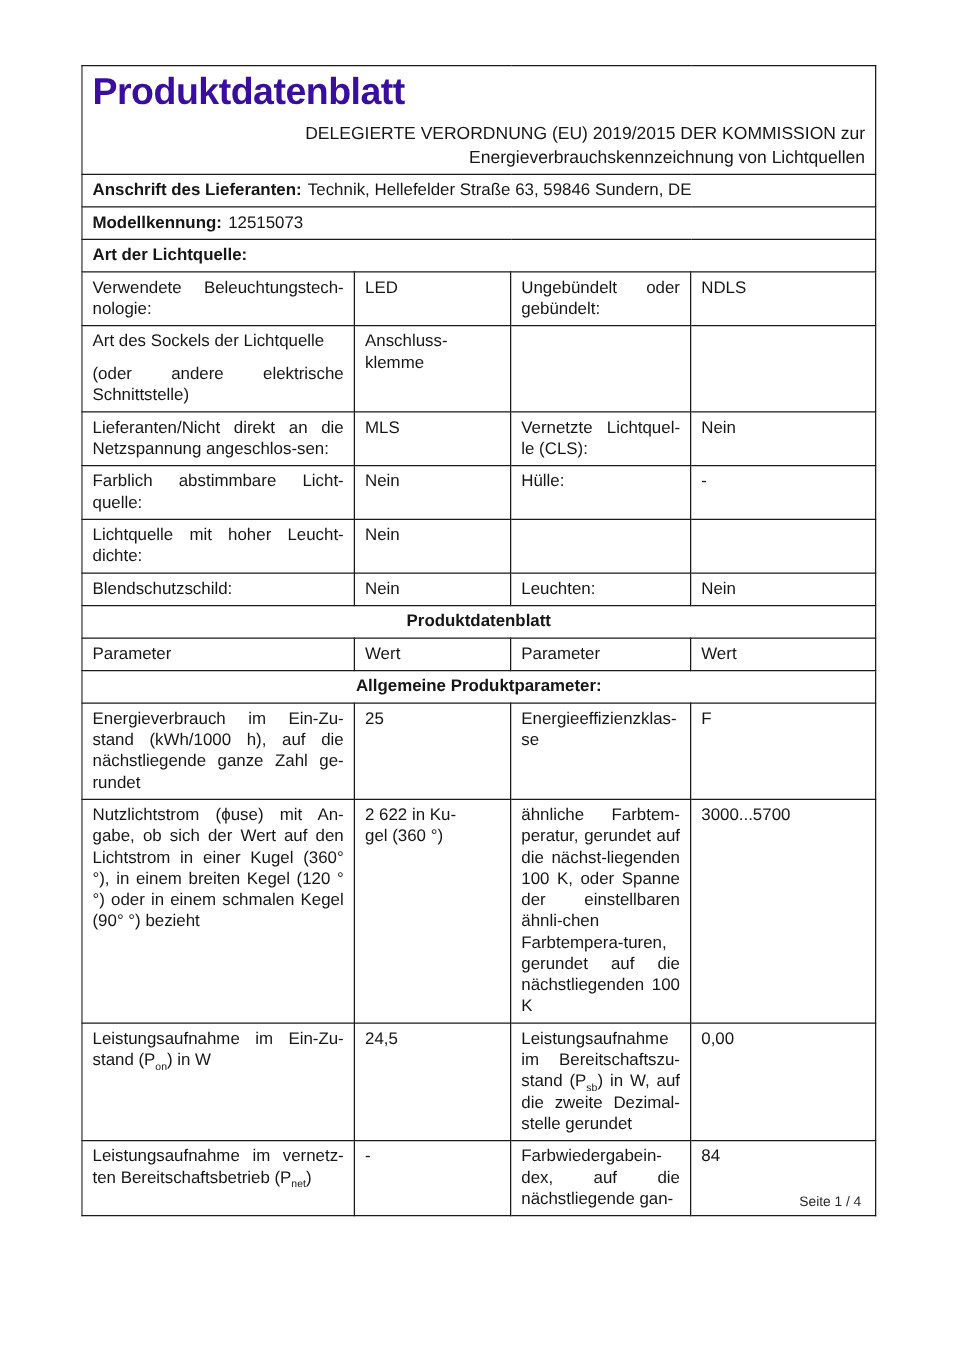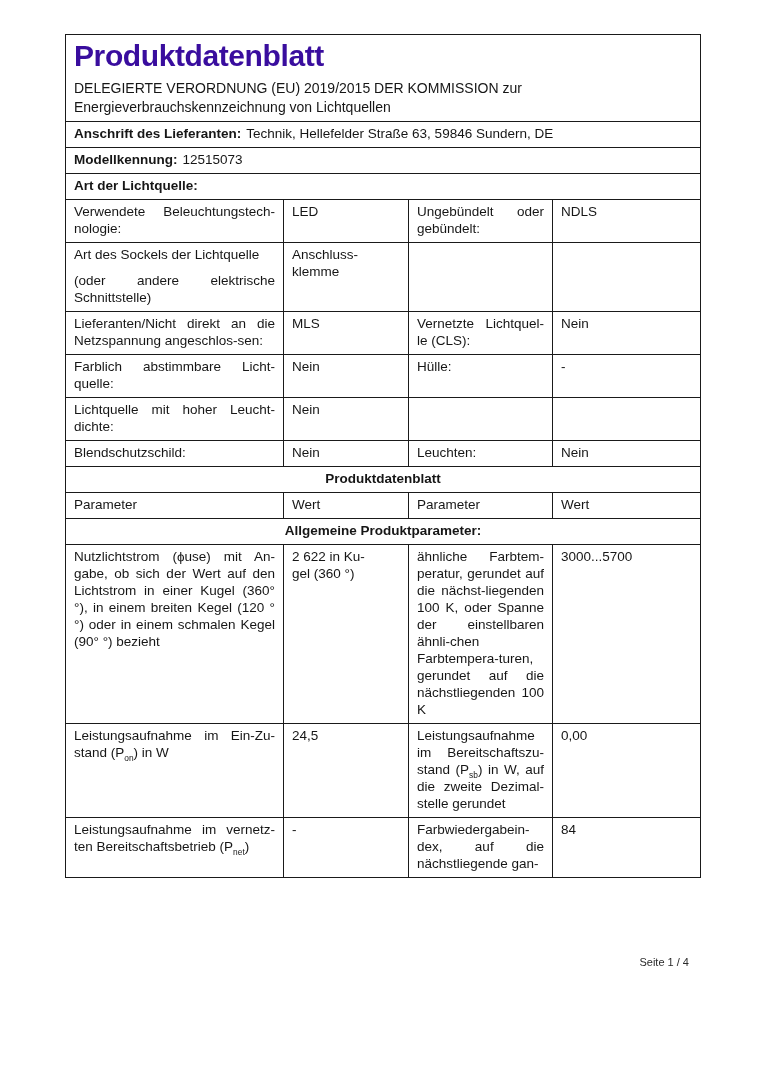--- a/index.html
+++ b/index.html
@@ -2,37 +2,37 @@
 <html><head>
 <meta charset="utf-8">
 <style>
   html,body{margin:0;padding:0;}
   body{
     width:764px;height:1080px;position:relative;background:#ffffff;
     font-family:"Liberation Sans", sans-serif;color:#161616;
     overflow:hidden;
   }
   .doc{
-    position:absolute;left:65px;top:34px;width:637px;height:952px;
+    position:absolute;left:65px;top:52px;width:637px;height:952px;
     overflow:hidden;
   }
   table.sheet{border-collapse:collapse;width:635px;table-layout:fixed;}
   table.sheet td{
     border:1.5px solid #1a1a1a;
     padding:3px 8px 5px 8px;
     vertical-align:top;
     font-size:13.5px;line-height:17px;
     overflow-wrap:break-word;
   }
   td.hdr-cell{padding:6px 10px 8px 10px;}
   .title{
     font-size:30px;line-height:36px;font-weight:bold;color:#390D9E;
     letter-spacing:-0.4px;margin-bottom:5px;
   }
-  .reg{font-size:14px;line-height:18.5px;}
+  .reg{font-size:14px;line-height:18.5px;text-align:right;}
   td.full-row{font-size:14px;line-height:18px;padding:4px 8px 6px 8px;}
   .b{font-weight:bold;}
   .lbl{font-weight:bold;}
   .val{margin-left:5px;}
   .c-param{text-align:justify;}
   .c-val{}
   .section-row{text-align:center;font-weight:bold;}
   .para2{margin-top:9px;}
   .para2:empty{display:none;}
   sub{font-size:0.62em;line-height:0;}
@@ -125,20 +125,26 @@
       <td>Parameter</td>
       <td>Wert</td>
       <td>Parameter</td>
       <td>Wert</td>
     </tr>
     <tr>
       <td colspan="4" class="section-row">Allgemeine Produktparameter:</td>
     </tr>
 
     <tr>
+      <td class="c-param">Energieverbrauch im Ein-Zu-stand (kWh/1000 h), auf die nächstliegende ganze Zahl ge-rundet</td>
+      <td class="c-val">25</td>
+      <td class="c-param">Energieeffizienzklas-<br>se</td>
+      <td class="c-val">F</td>
+    </tr>
+    <tr>
       <td class="c-param">Nutzlichtstrom (ϕuse) mit An-gabe, ob sich der Wert auf den Lichtstrom in einer Kugel (360° °), in einem breiten Kegel (120 °°) oder in einem schmalen Kegel (90° °) bezieht</td>
       <td class="c-val">2 622 in Ku-<br>gel (360 °)</td>
       <td class="c-param">ähnliche Farbtem-peratur, gerundet auf die nächst-liegenden 100 K, oder Spanne der einstellbaren ähnli-chen Farbtempera-turen, gerundet auf die nächstliegenden 100 K</td>
       <td class="c-val">3000...5700</td>
     </tr>
     <tr>
       <td class="c-param">Leistungsaufnahme im Ein-Zu-stand (P<sub>on</sub>) in W</td>
       <td class="c-val">24,5</td>
       <td class="c-param">Leistungsaufnahme im Bereitschaftszu-stand (P<sub>sb</sub>) in W, auf die zweite Dezimal-stelle gerundet</td>
       <td class="c-val">0,00</td>

